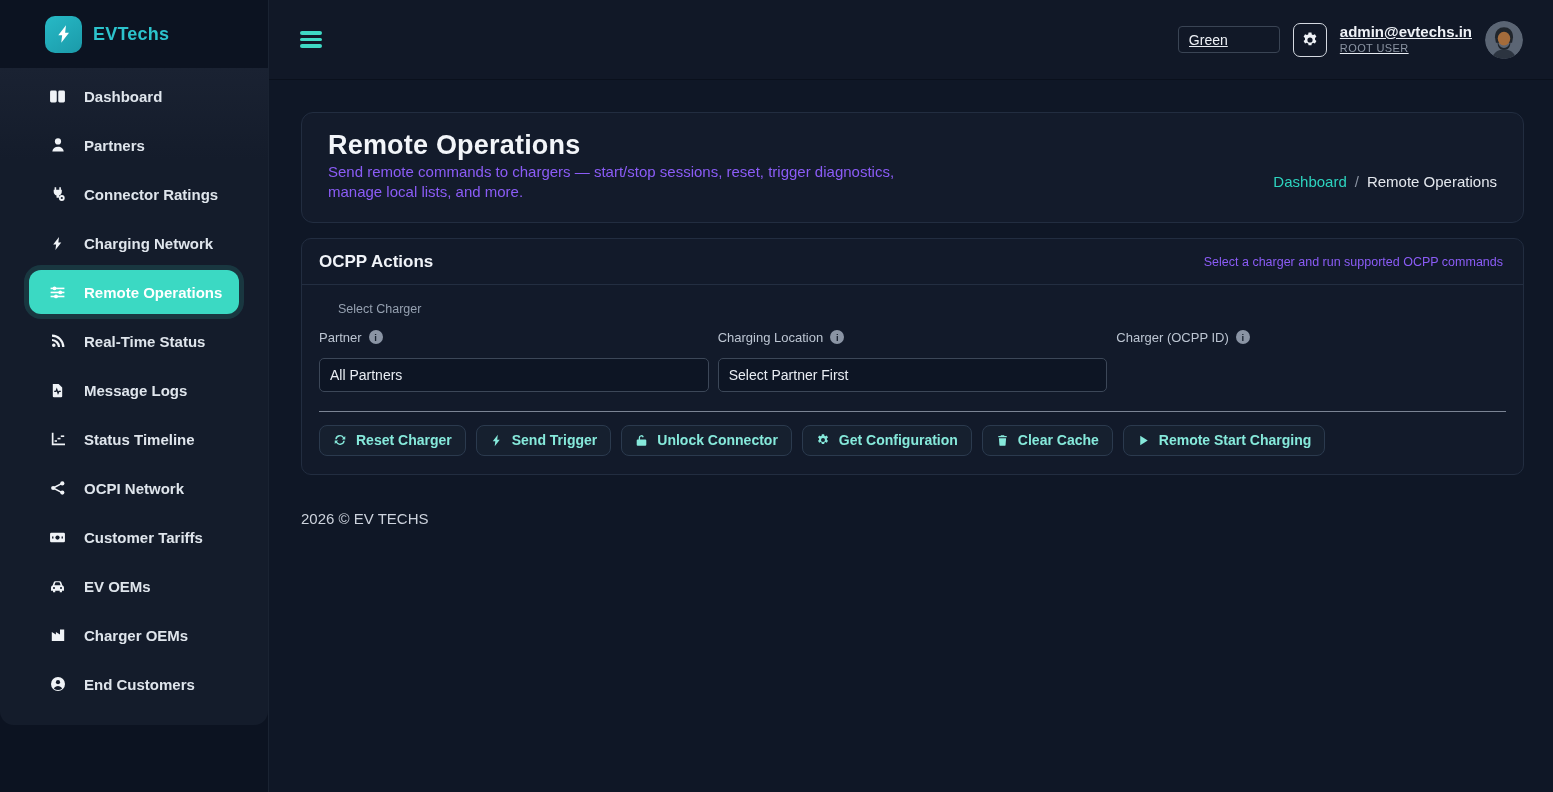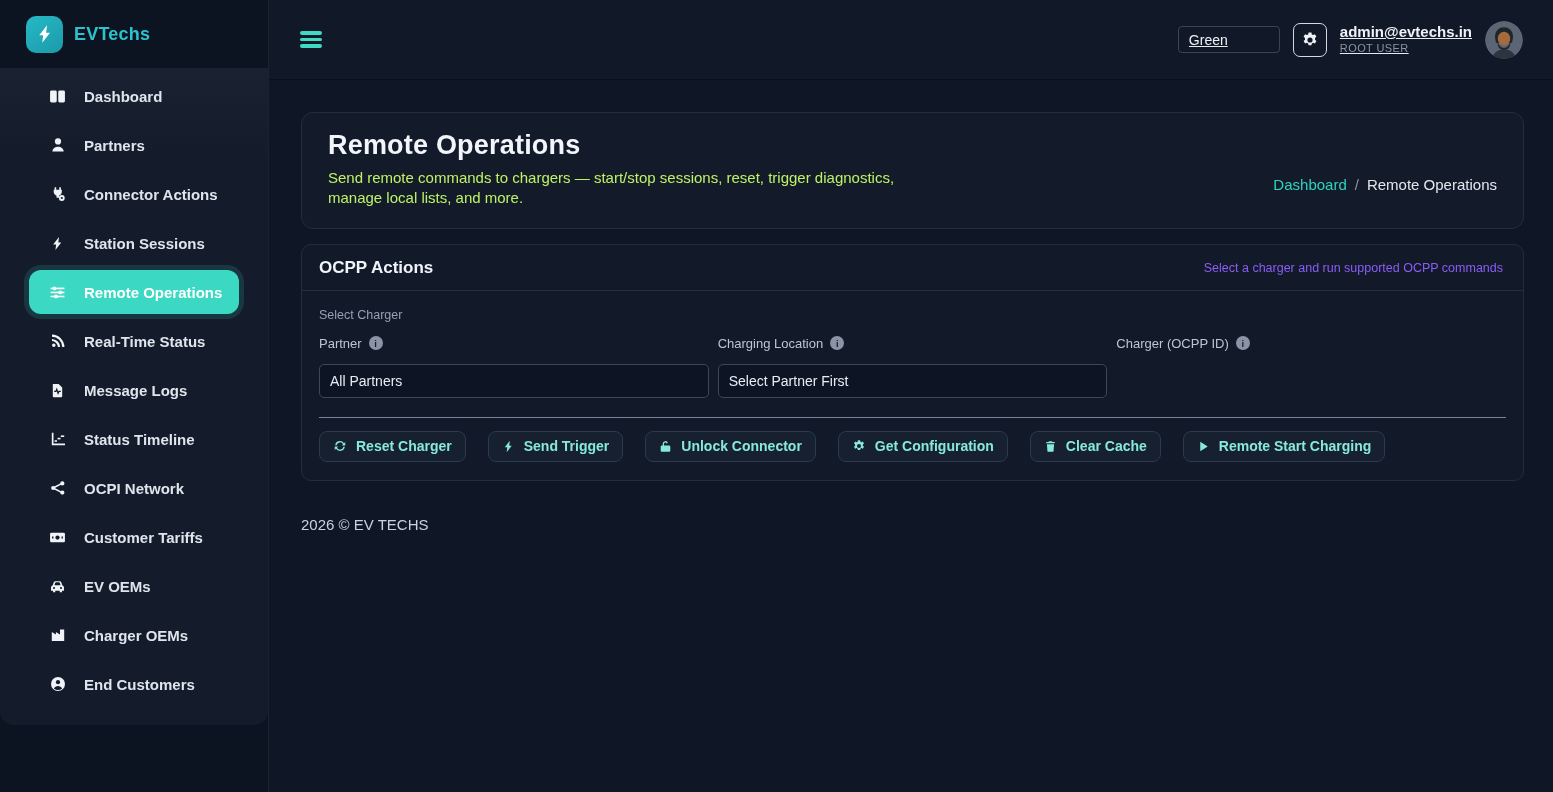--- a/index.html
+++ b/index.html
@@ -12,21 +12,21 @@
   }
 
   
   .sidebar {
     width: 269px; min-width: 269px; height: 100%;
     background: #0c1321;
     border-right: 1px solid #1a2332;
     display: flex; flex-direction: column;
   }
   .logo-row {
-    height: 68px; display: flex; align-items: center; padding-left: 26px; gap: 11px;
+    height: 68px; display: flex; align-items: center; padding-left: 45px; gap: 11px;
   }
   .logo-box {
     width: 37px; height: 37px; border-radius: 10px;
     background: linear-gradient(145deg, #27b9c6, #1b9aa9);
     display: flex; align-items: center; justify-content: center;
   }
   .brand-name { color: #2cc3cc; font-size: 18px; font-weight: 600; letter-spacing: .2px; }
   .menu-panel {
     background: linear-gradient(180deg, #1a2232 0%, #141c2b 14%);
     border-radius: 0 0 14px 14px;
@@ -76,41 +76,41 @@
   
   .content { flex: 1; padding: 32px 29px 0 32px; }
 
   .header-card {
     background: #131b2b; border: 1px solid #222d40; border-radius: 12px;
     padding: 17px 26px 20px 26px;
     display: flex; justify-content: space-between;
   }
   .page-title { font-size: 27px; font-weight: 800; color: #f2f5f9; letter-spacing: .2px; }
   .page-subtitle {
-    margin-top: 7px; font-size: 15px; color: #bef264;
+    margin-top: 1px; font-size: 15px; color: #8b5cf6;
     max-width: 575px; line-height: 1.33;
   }
   .breadcrumb { display: flex; align-items: center; gap: 8px; font-size: 15px; margin-top: 32px; }
   .crumb-link { color: #2dd4bf; cursor: pointer; text-decoration: none; }
   .crumb-sep { color: #8b93a2; }
   .crumb-current { color: #e4e8ee; }
 
   .ocpp-card {
     margin-top: 15px;
     background: #121a2a; border: 1px solid #222d40; border-radius: 10px;
   }
   .ocpp-head {
     display: flex; align-items: center; justify-content: space-between;
     padding: 13px 20px 12px 17px;
     border-bottom: 1px solid #232e41;
   }
   .ocpp-title { font-size: 17px; font-weight: 700; color: #f0f3f8; }
   .ocpp-hint { font-size: 12.5px; color: #8b5cf6; }
   .ocpp-body { padding: 17px 17px 18px 17px; }
-  .section-label { font-size: 12.5px; color: #95a0b0; }
+  .section-label { font-size: 12.5px; color: #95a0b0; margin-left: 19px; }
 
   .fields-row { display: flex; gap: 9px; margin-top: 14px; }
   .field-group { flex: 1; }
   .field-label {
     display: flex; align-items: center; gap: 7px;
     font-size: 13px; color: #bcc5d2; margin-bottom: 13px;
   }
   .info-icon {
     width: 14px; height: 14px; border-radius: 50%;
     background: #8a94a4; color: #18222f;
@@ -128,21 +128,21 @@
   .charger-wrap .field-input { border-radius: 5px 0 0 5px; border-right: none; }
   .search-btn {
     width: 31px; height: 30px; margin-top: -1px;
     background: #2f9e8e; border: none; border-radius: 0 6px 6px 0;
     display: flex; align-items: center; justify-content: center;
     cursor: pointer; color: #0d4a40;
   }
 
   .ocpp-divider { border: none; border-top: 1px solid rgba(210,220,235,.55); margin: 19px 0 0 0; }
 
-  .actions-row { display: flex; gap: 22px; margin-top: 13px; }
+  .actions-row { display: flex; gap: 10px; margin-top: 13px; }
   .action-btn {
     display: flex; align-items: center; gap: 9px;
     height: 31px; padding: 0 13px;
     background: #16202f; border: 1px solid #2b3a4e; border-radius: 8px;
     color: #86e9db; font-size: 14px; font-weight: 600;
     cursor: pointer; font-family: inherit; white-space: nowrap;
   }
   .action-btn .a-icon { display: flex; color: #86e9db; }
 
   .footer-text { margin-top: 35px; font-size: 15px; color: #ccd2dc; }
@@ -182,29 +182,29 @@
       <span>Partners</span>
     </div>
     <div class="sb-item">
       <span class="sb-icon">
         <svg width="16" height="16" viewBox="0 0 16 16" fill="currentColor">
             <path d="M4.6 1.2h1.6v2.6h3.1V1.2h1.6v2.6h.9v2a3.9 3.9 0 0 1-2.8 3.7v1.9a3.4 3.4 0 0 1-2.5 0V9.5A3.9 3.9 0 0 1 3.7 5.8v-2h.9z"></path>
             <circle cx="11.8" cy="12" r="2.9"></circle>
             <circle cx="11.8" cy="12" r="1.1" fill="#141c2b"></circle>
           </svg>
       </span>
-      <span>Connector Actions</span>
+      <span>Connector Ratings</span>
     </div>
     <div class="sb-item">
       <span class="sb-icon">
         <svg width="15" height="15" viewBox="0 0 16 16" fill="currentColor">
             <path d="M9.6 1 3.4 9h3.1l-.7 6 6.2-8H8.9z"></path>
           </svg>
       </span>
-      <span>Station Sessions</span>
+      <span>Charging Network</span>
     </div>
     <div class="sb-item active">
       <span class="sb-icon">
         <svg width="17" height="17" viewBox="0 0 16 16" fill="currentColor">
             <rect x="1.5" y="3.4" width="13" height="1.5"></rect>
             <rect x="1.5" y="7.2" width="13" height="1.5"></rect>
             <rect x="1.5" y="11" width="13" height="1.5"></rect>
             <circle cx="5.2" cy="4.1" r="1.8"></circle>
             <circle cx="10.6" cy="7.9" r="1.8"></circle>
             <circle cx="6.6" cy="11.7" r="1.8"></circle>

